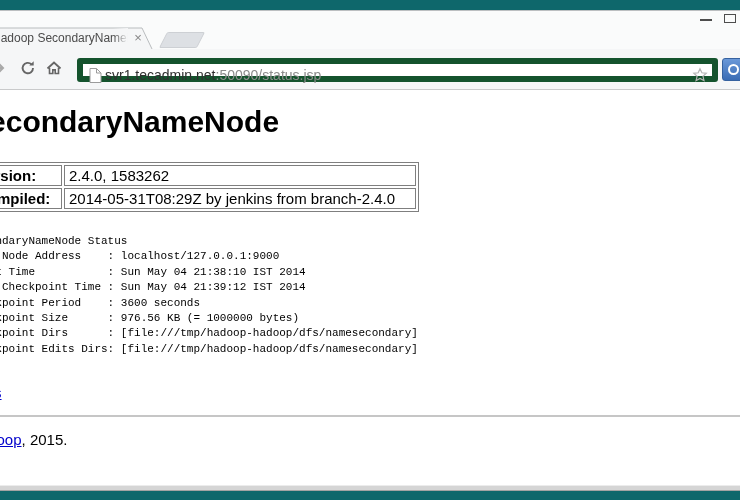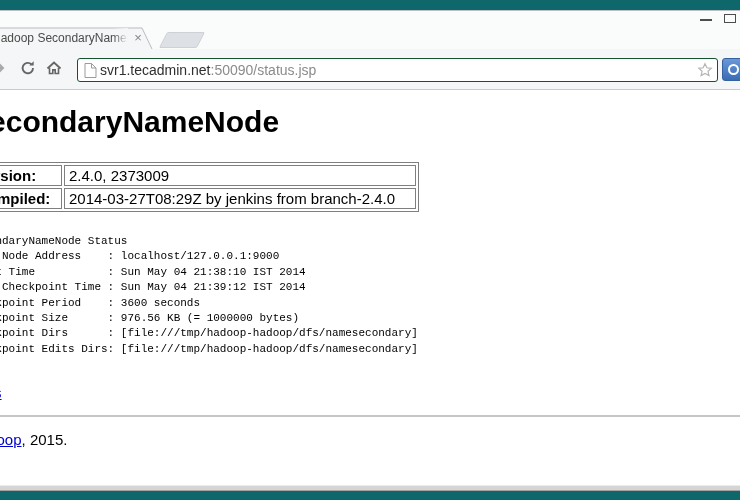--- a/index.html
+++ b/index.html
@@ -41,21 +41,21 @@
   .toolbar{
     position:absolute;left:0;top:38px;width:100%;height:41px;
     background:#f5f6f7;border-bottom:1px solid #c9cacb;box-sizing:border-box;
   }
   .tool-icon{position:absolute;top:10px;width:18px;height:18px;cursor:pointer;}
   .fwd-btn{left:28px;}
   .reload-btn{left:58px;}
   .home-btn{left:84px;}
   .omnibox{
     position:absolute;left:116px;top:9px;width:641px;height:24px;
-    background:#fff;border:1px solid #14532d;border-radius:3px;box-sizing:border-box;
+    background:#fff;border:6px solid #14532d;border-radius:3px;box-sizing:border-box;
     cursor:text;
   }
   .omni-doc{position:absolute;left:6px;top:4px;}
   .omni-url{position:absolute;left:22px;top:0;height:22px;line-height:22px;font-size:14px;white-space:nowrap;}
   .url-host{color:#2f2f2f;}
   .url-path{color:#8b8b8b;}
   .omni-star{position:absolute;right:4px;top:3px;width:16px;height:16px;cursor:pointer;}
   .ext-btn{
     position:absolute;left:761px;top:9px;width:23px;height:23px;
     background:linear-gradient(#6a98d8,#3a6cb4);
@@ -162,25 +162,25 @@
   </div>
 
   <div class="content">
     <div class="page">
       <h1>SecondaryNameNode</h1>
 
       <table class="info">
         <tbody>
           <tr>
             <td class="lbl">Version:</td>
-            <td class="val">2.4.0, 2373009</td>
+            <td class="val">2.4.0, 1583262</td>
           </tr>
           <tr>
             <td class="lbl">Compiled:</td>
-            <td class="val">2014-03-27T08:29Z by jenkins from branch-2.4.0</td>
+            <td class="val">2014-05-31T08:29Z by jenkins from branch-2.4.0</td>
           </tr>
         </tbody>
       </table>
 
       <pre class="status">SecondaryNameNode Status
 Name Node Address    : localhost/127.0.0.1:9000
 Start Time           : Sun May 04 21:38:10 IST 2014
 Last Checkpoint Time : Sun May 04 21:39:12 IST 2014
 Checkpoint Period    : 3600 seconds
 Checkpoint Size      : 976.56 KB (= 1000000 bytes)

